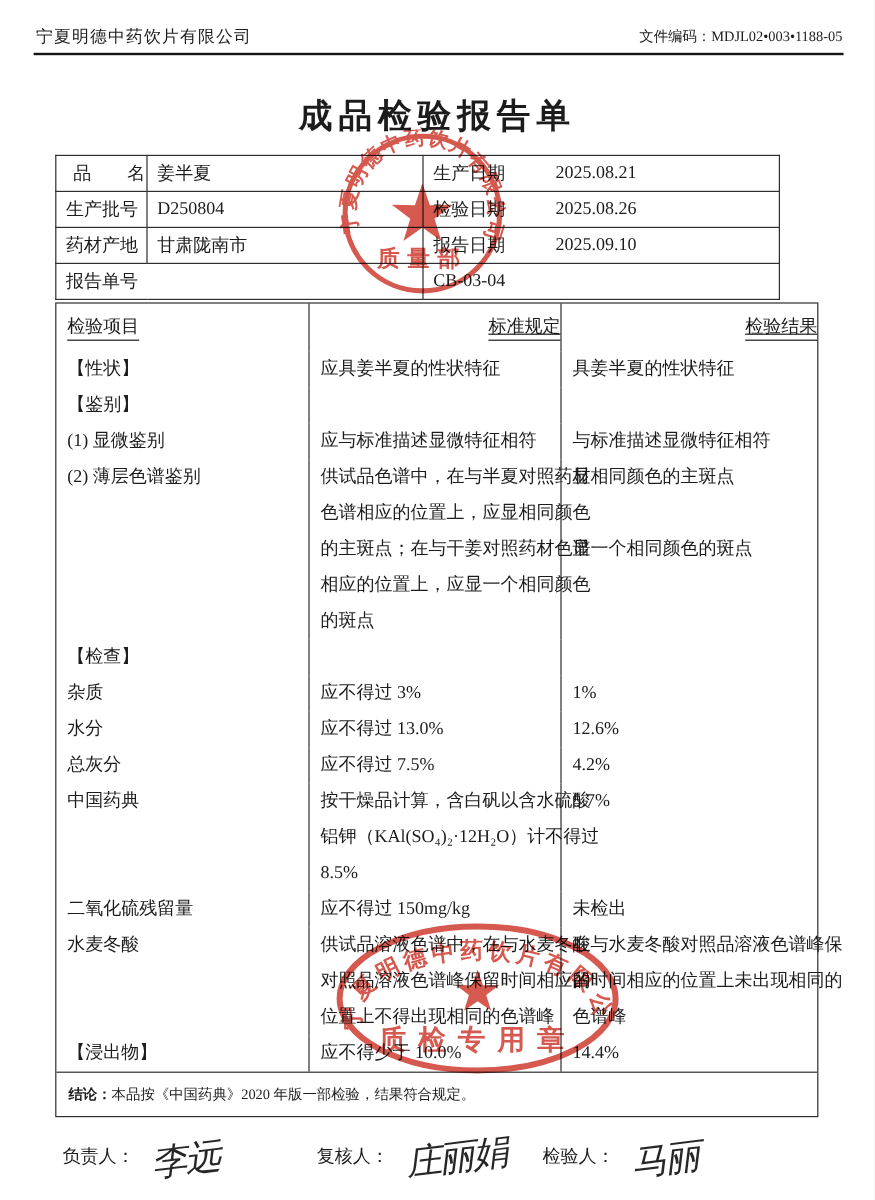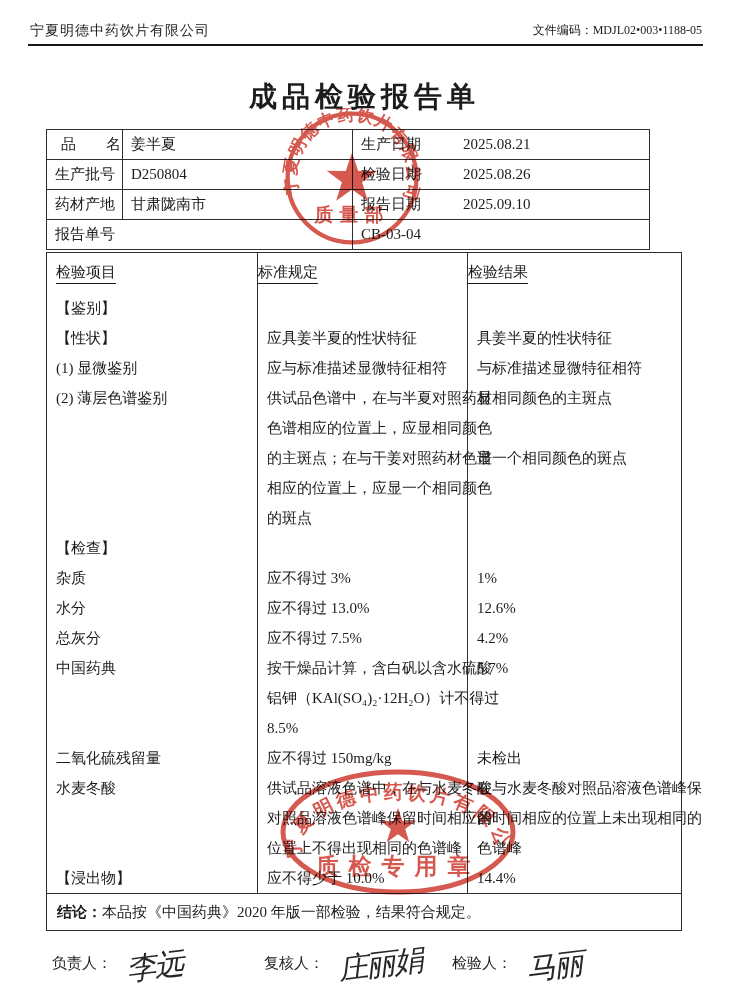--- a/index.html
+++ b/index.html
@@ -16,26 +16,26 @@
   
   table.info{position:absolute;left:46px;top:129px;width:604px;border-collapse:collapse;table-layout:fixed;}
   table.info td{border:1px solid #2e2e2e;height:29px;font-size:15px;padding:0 8px;white-space:nowrap;overflow:visible;}
   .lv{display:flex;gap:42px;align-items:center;}
   .spread{display:flex;justify-content:space-between;padding:0 6px;}
   
   .mtable{position:absolute;left:46px;top:252px;width:634px;border:1px solid #2e2e2e;background:transparent;}
   .mhead,.mrow,.mfootwrap{display:grid;grid-template-columns:211px 210px auto;}
   .hcell{height:40px;display:flex;align-items:center;font-size:15px;}
   .hcell.c1{justify-content:flex-start;padding-left:9px;}
-  .hcell.c2,.hcell.c3{justify-content:flex-start;}
+  .hcell.c2,.hcell.c3{justify-content:flex-end;text-decoration:underline;}
   .hcell span{border-bottom:1px solid #1c1c1c;padding-bottom:1px;}
   .mcell{padding:0 9px;min-height:30px;}
   .c1b,.c2b{border-right:1px solid #2e2e2e;}
   .line{height:30px;line-height:30px;font-size:15px;white-space:nowrap;overflow:visible;}
-  .mfoot{border-top:1px solid #2e2e2e;height:36px;line-height:36px;font-size:15px;padding:0 10px;white-space:nowrap;}
+  .mfoot{border-top:1px solid #2e2e2e;height:36px;line-height:36px;font-size:12px;padding:0 10px;white-space:nowrap;}
   .mfoot b{font-weight:bold;}
   
   .signrow{position:absolute;top:930px;left:46px;right:20px;height:66px;}
   .signblock{position:absolute;top:8px;font-size:15px;white-space:nowrap;}
   .sig{display:inline-block;font-size:30px;color:#141414;margin-left:14px;
     transform:rotate(-7deg) skewX(-14deg);transform-origin:left bottom;
     position:relative;top:12px;letter-spacing:-2px;opacity:.92;}
   
   .stamp{position:absolute;mix-blend-mode:multiply;opacity:.88;pointer-events:none;}
 </style>
@@ -106,38 +106,38 @@
       <div class="hcell c2 c2b">
           <span>标准规定</span>
         </div>
       <div class="hcell c3">
           <span>检验结果</span>
         </div>
     </div>
     <div id="tbody">
         <div class="mrow">
           <div class="mcell c1b">
+            <div class="line">【性状】</div>
+          </div>
+          <div class="mcell c2b">
+            <div class="line">应具姜半夏的性状特征</div>
+          </div>
+          <div class="mcell ">
+            <div class="line">具姜半夏的性状特征</div>
+          </div>
+        </div>
+        <div class="mrow">
+          <div class="mcell c1b">
             <div class="line">【鉴别】</div>
           </div>
           <div class="mcell c2b">
             <div class="line">&nbsp;</div>
           </div>
           <div class="mcell ">
             <div class="line">&nbsp;</div>
-          </div>
-        </div>
-        <div class="mrow">
-          <div class="mcell c1b">
-            <div class="line">【性状】</div>
-          </div>
-          <div class="mcell c2b">
-            <div class="line">应具姜半夏的性状特征</div>
-          </div>
-          <div class="mcell ">
-            <div class="line">具姜半夏的性状特征</div>
           </div>
         </div>
         <div class="mrow">
           <div class="mcell c1b">
             <div class="line">(1) 显微鉴别</div>
           </div>
           <div class="mcell c2b">
             <div class="line">应与标准描述显微特征相符</div>
           </div>
           <div class="mcell ">

